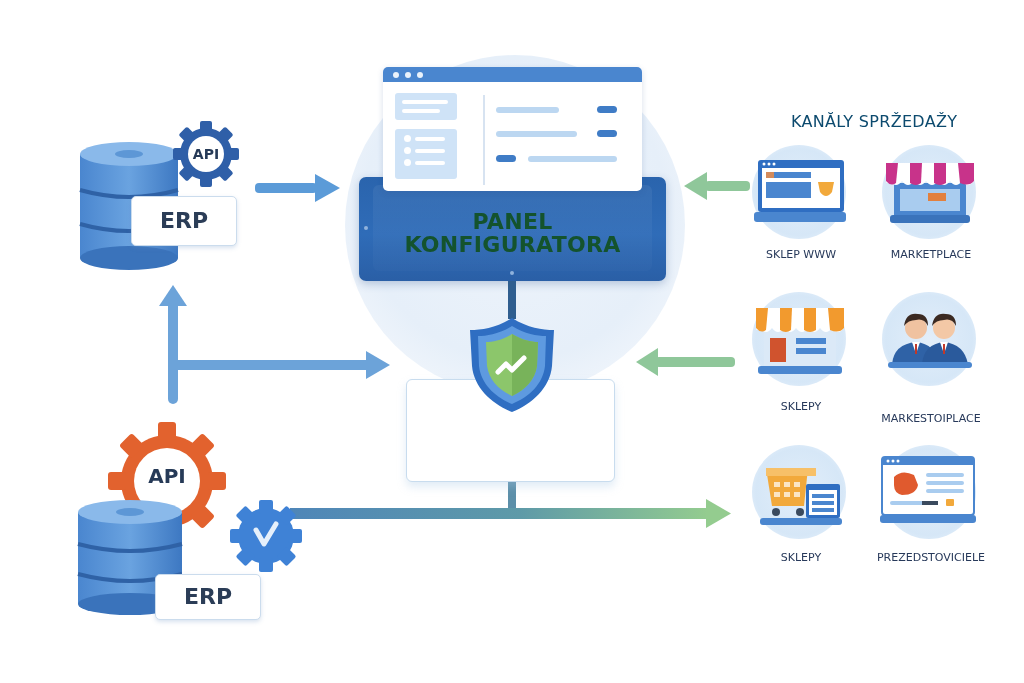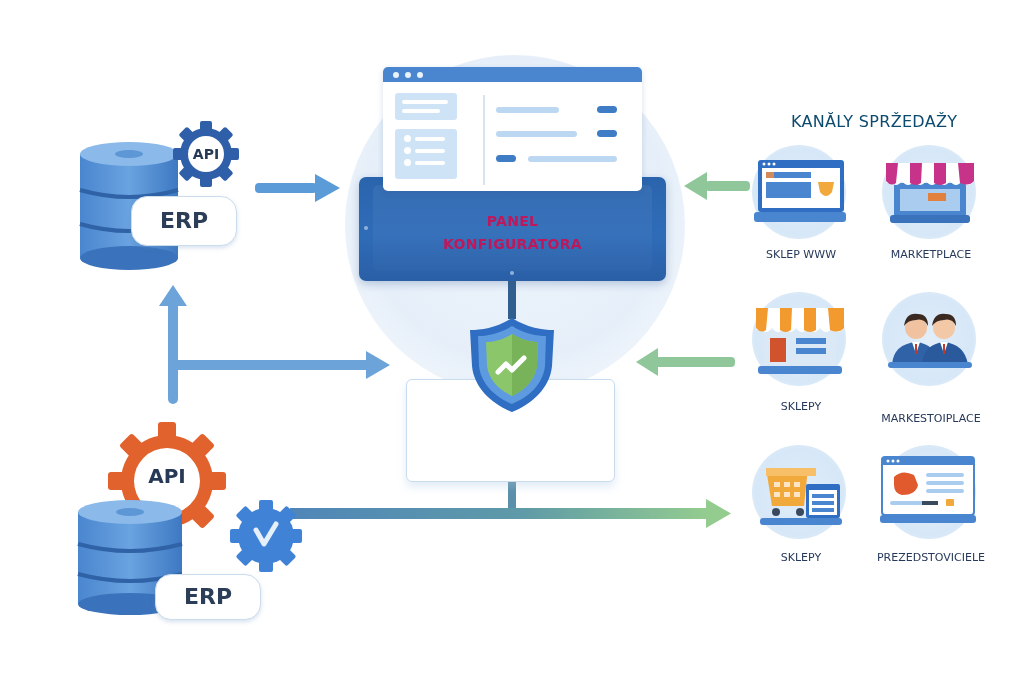--- a/index.html
+++ b/index.html
@@ -26,21 +26,21 @@
     box-shadow: 0 3px 8px rgba(30,70,130,0.25);
   }
   .panel-base .inner {
     position: absolute; left: 14px; top: 8px; right: 14px; bottom: 10px;
     border-radius: 6px;
     background: linear-gradient(180deg, rgba(255,255,255,0.06), rgba(255,255,255,0.02));
   }
   .panel-dot { position: absolute; width: 4px; height: 4px; border-radius: 50%; background: #8fb2dc; }
   .panel-title {
     position: absolute; left: 359px; top: 210px; width: 307px; text-align: center;
-    color: #be185d; font-weight: bold; font-size: 14px; line-height: 23px; letter-spacing: 0.3px;
+    color: #14532d; font-weight: bold; font-size: 22px; line-height: 23px; letter-spacing: 0.3px;
   }
 
   .browser {
     position: absolute; left: 383px; top: 67px; width: 259px; height: 124px;
     background: #ffffff; border-radius: 5px;
     box-shadow: 0 2px 6px rgba(40,80,140,0.18);
     overflow: hidden;
   }
   .browser .bar { height: 15px; background: #4a86cf; position: relative; }
   .browser .bar .d { position: absolute; top: 5px; width: 6px; height: 6px; border-radius: 50%; background: #eaf2fb; }
@@ -59,21 +59,21 @@
     border: 1.5px solid #c8dcee; border-radius: 6px; background: #ffffff;
     box-shadow: 0 5px 8px rgba(170,200,230,0.35);
   }
   .sys-title {
     position: absolute; left: 406px; top: 418px; width: 210px; text-align: center;
     color: #263a57; font-weight: bold; font-size: 15px; line-height: 21px;
   }
 
   
   .erp-label {
-    position: absolute; background: #ffffff; border: 1.5px solid #cbdced; border-radius: 16px;
+    position: absolute; background: #ffffff; border: 1.5px solid #cbdced; border-radius: 5px;
     box-shadow: 0 2px 4px rgba(100,140,190,0.25);
     color: #2b3d57; font-weight: bold; font-size: 22px; text-align: center;
   }
   .api-text { position: absolute; font-weight: bold; color: #263a57; text-align: center; }
 
   
   .ch-heading {
     position: absolute; left: 791px; top: 112px; font-weight: normal; color: #0c4a6e; font-size: 16px; letter-spacing: 0.3px;
   }
   .ch-icon {

